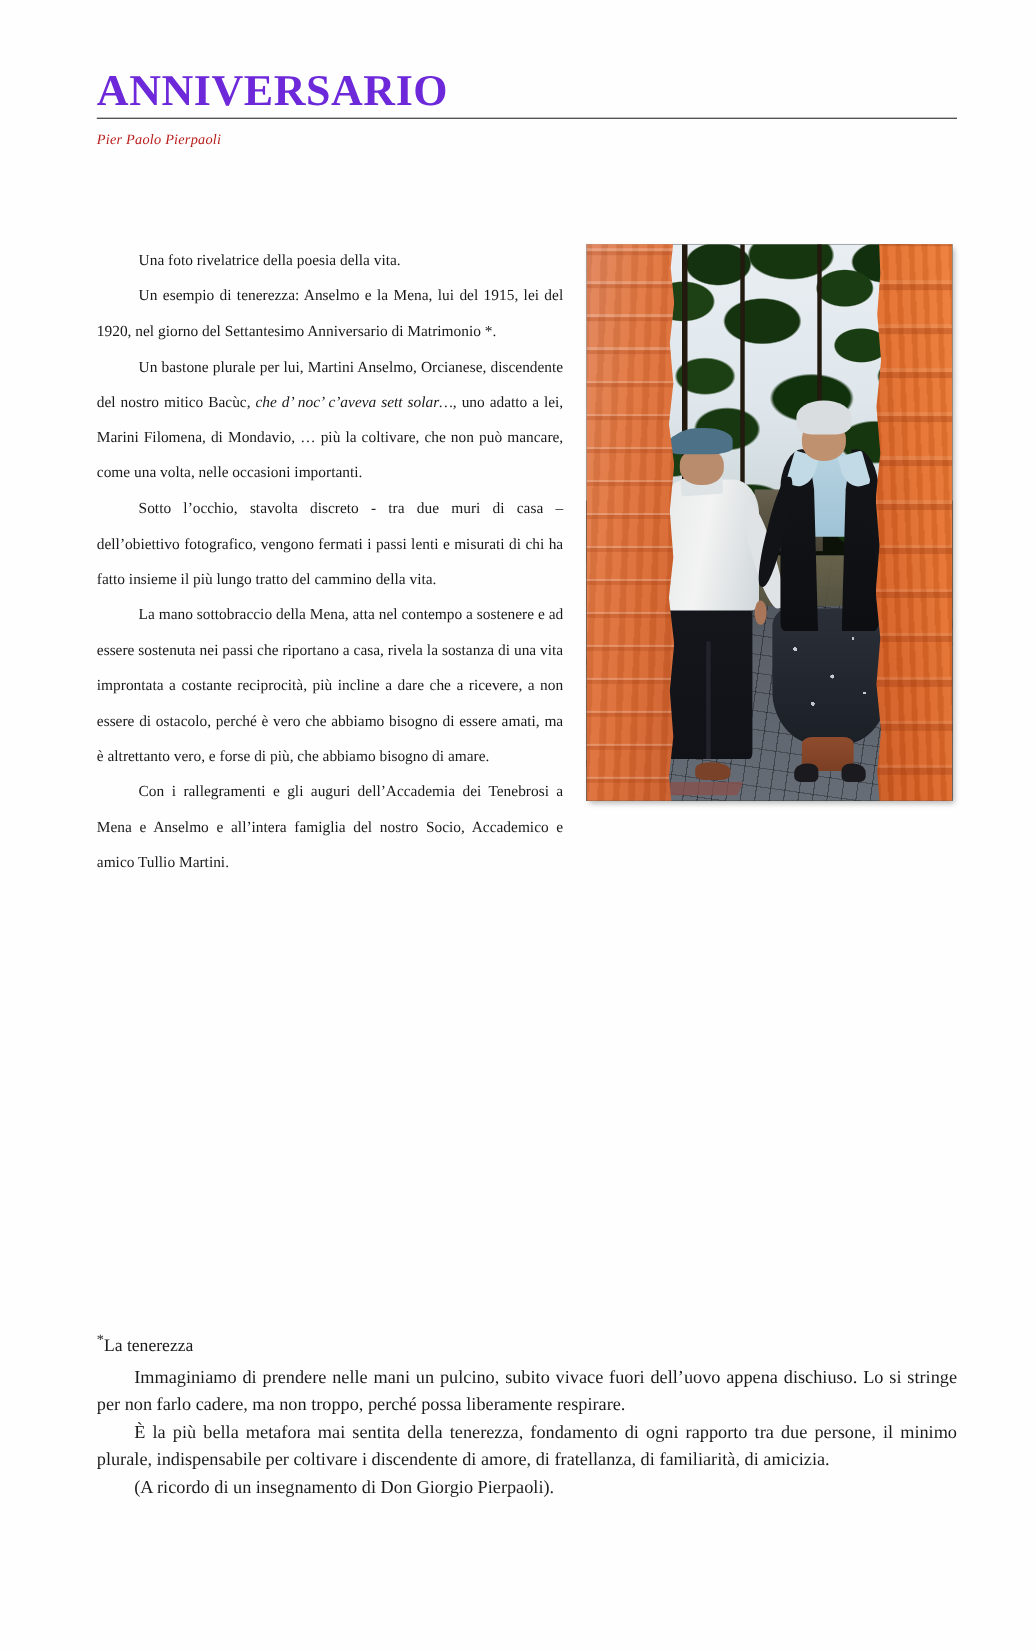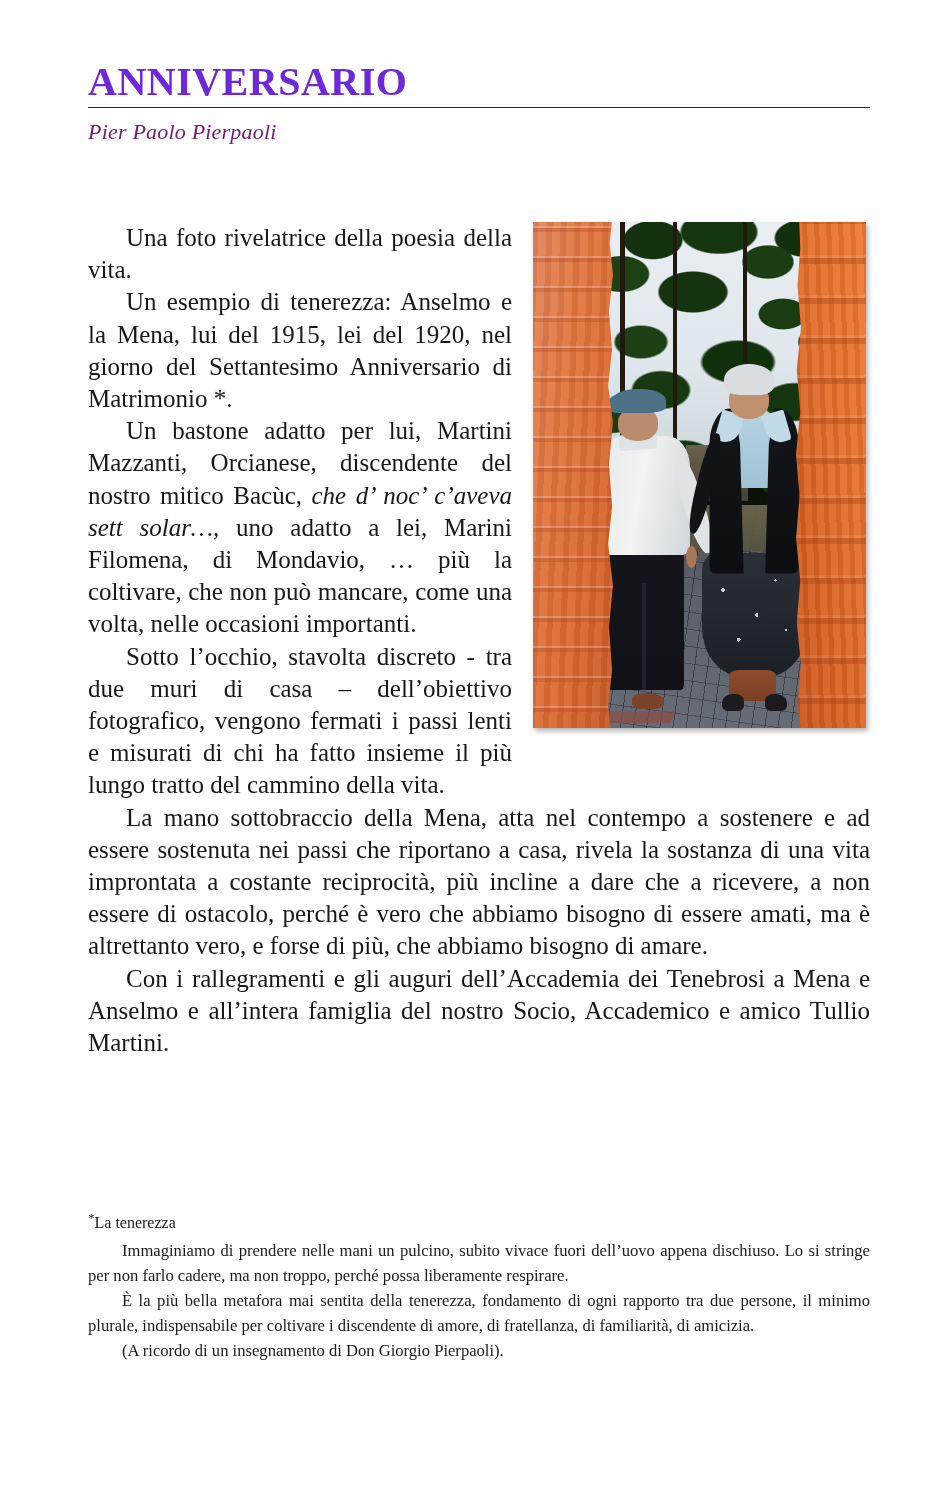--- a/index.html
+++ b/index.html
@@ -42,33 +42,33 @@
     font-family: "Liberation Serif", "DejaVu Serif", serif;
   }
   .title-rule {
     width: 782px;
     height: 1px;
     background: #2a2a2a;
     margin: 0;
   }
   .byline {
     font-style: italic;
-    font-size: 22px;
+    font-size: 13px;
     margin-top: 11px;
-    color: #701a75;
+    color: #b91c1c;
     letter-spacing: 0.2px;
   }
 
   
   .article {
     position: absolute;
     left: 88px;
     top: 222px;
     width: 782px;
-    font-size: 25px;
+    font-size: 14px;
     line-height: 32.2px;
     text-align: justify;
     text-justify: inter-word;
     color: #18181a;
     hyphens: manual;
   }
   .photo-float {
     float: right;
     width: 340px;
     height: 512px;
@@ -420,21 +420,21 @@
 
       <div class="wall wall-left"></div>
       <div class="wall wall-right"></div>
     </div>
   </div>
 
   <div class="article">
     <div class="photo-float"></div>
     <p>Una foto rivelatrice della poesia della vita.</p>
     <p>Un esempio di tenerezza: Anselmo e la Mena, lui del 1915, lei del 1920, nel giorno del Settantesimo Anniversario di Matrimonio *.</p>
-    <p><span>Un bastone adatto per lui, Martini Mazzanti, Orcianese, discendente del nostro mitico Bacùc, </span><span class="ital">che d’ noc’ c’aveva sett solar…,</span><span> uno adatto a lei, Marini Filomena, di Mondavio, … più la coltivare, che non può mancare, come una volta, nelle occasioni importanti.</span></p>
+    <p><span>Un bastone plurale per lui, Martini Anselmo, Orcianese, discendente del nostro mitico Bacùc, </span><span class="ital">che d’ noc’ c’aveva sett solar…,</span><span> uno adatto a lei, Marini Filomena, di Mondavio, … più la coltivare, che non può mancare, come una volta, nelle occasioni importanti.</span></p>
     <p>Sotto l’occhio, stavolta discreto - tra due muri di casa – dell’obiettivo fotografico, vengono fermati i passi lenti e misurati di chi ha fatto insieme il più lungo tratto del cammino della vita.</p>
     <p>La mano sottobraccio della Mena, atta nel contempo a sostenere e ad essere sostenuta nei passi che riportano a casa, rivela la sostanza di una vita improntata a costante reciprocità, più incline a dare che a ricevere, a non essere di ostacolo, perché è vero che abbiamo bisogno di essere amati, ma è altrettanto vero, e forse di più, che abbiamo bisogno di amare.</p>
     <p>Con i rallegramenti e gli auguri dell’Accademia dei Tenebrosi a Mena e Anselmo e all’intera famiglia del nostro Socio, Accademico e amico Tullio Martini.</p>
   </div>
 
   <div class="footnote">
     <p class="fn-title"><span class="fn-star">*</span><span>La tenerezza</span></p>
     <p>Immaginiamo di prendere nelle mani un pulcino, subito vivace fuori dell’uovo appena dischiuso. Lo si stringe per non farlo cadere, ma non troppo, perché possa liberamente respirare.</p>
     <p>È la più bella metafora mai sentita della tenerezza, fondamento di ogni rapporto tra due persone, il minimo plurale, indispensabile per coltivare i discendente di amore, di fratellanza, di familiarità, di amicizia.</p>
     <p>(A ricordo di un insegnamento di Don Giorgio Pierpaoli).</p>

